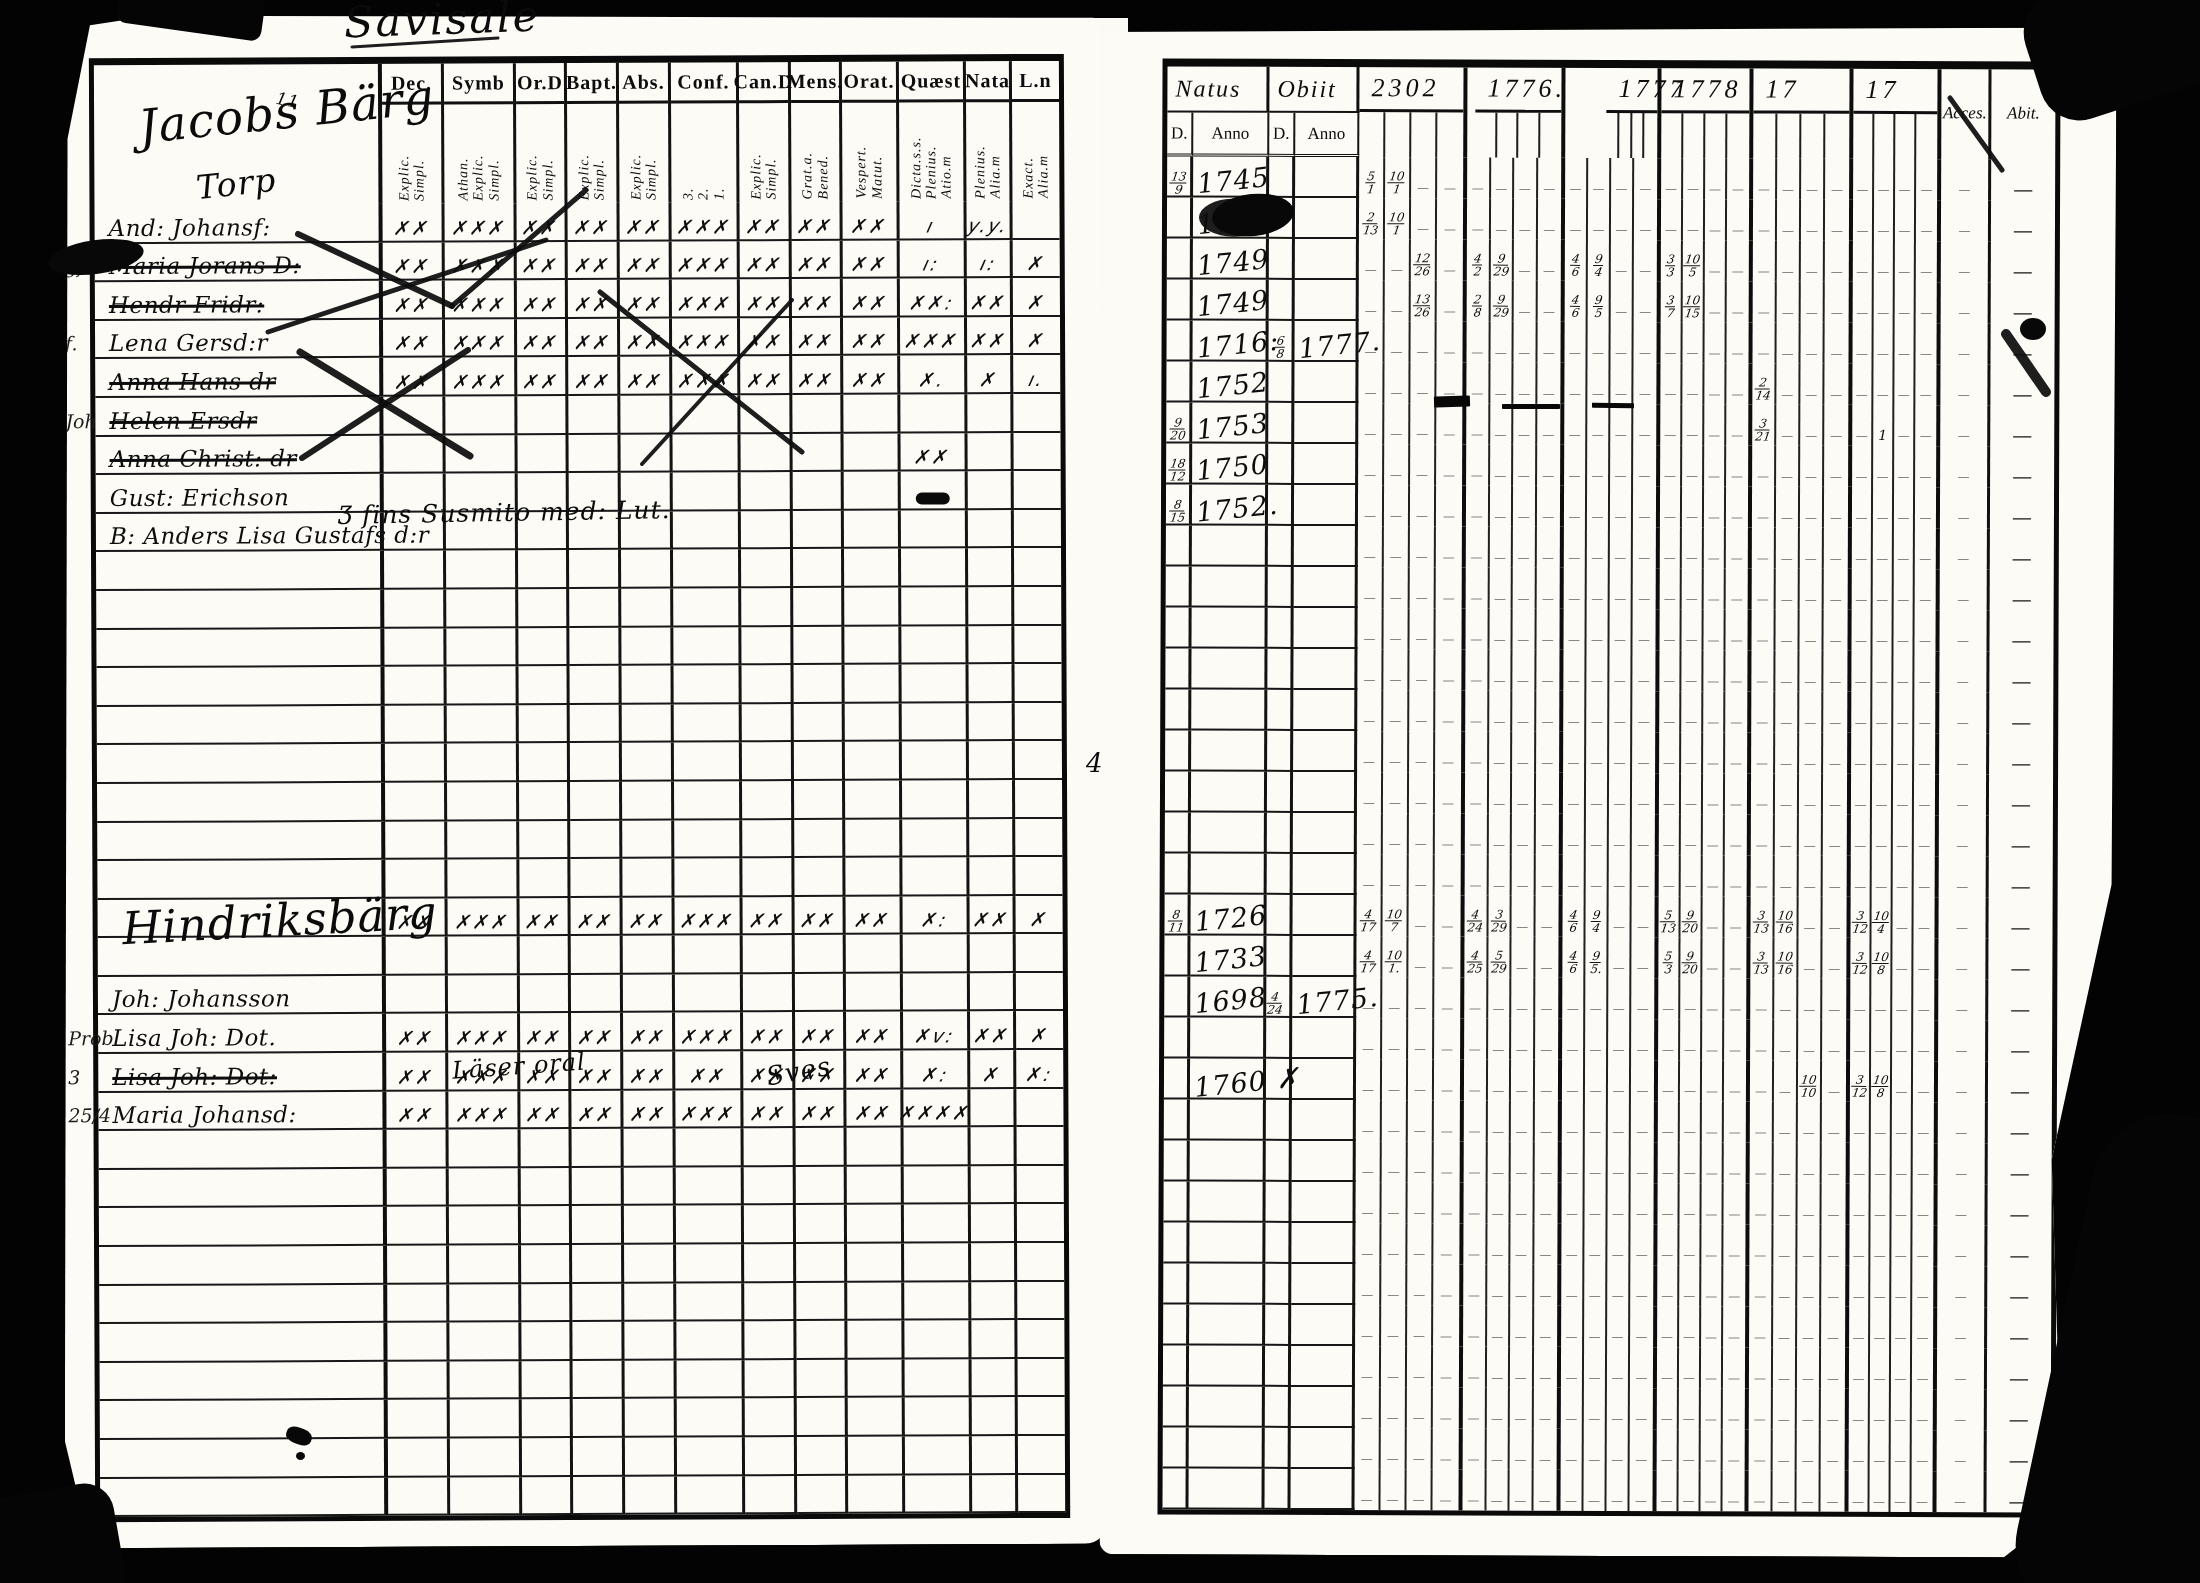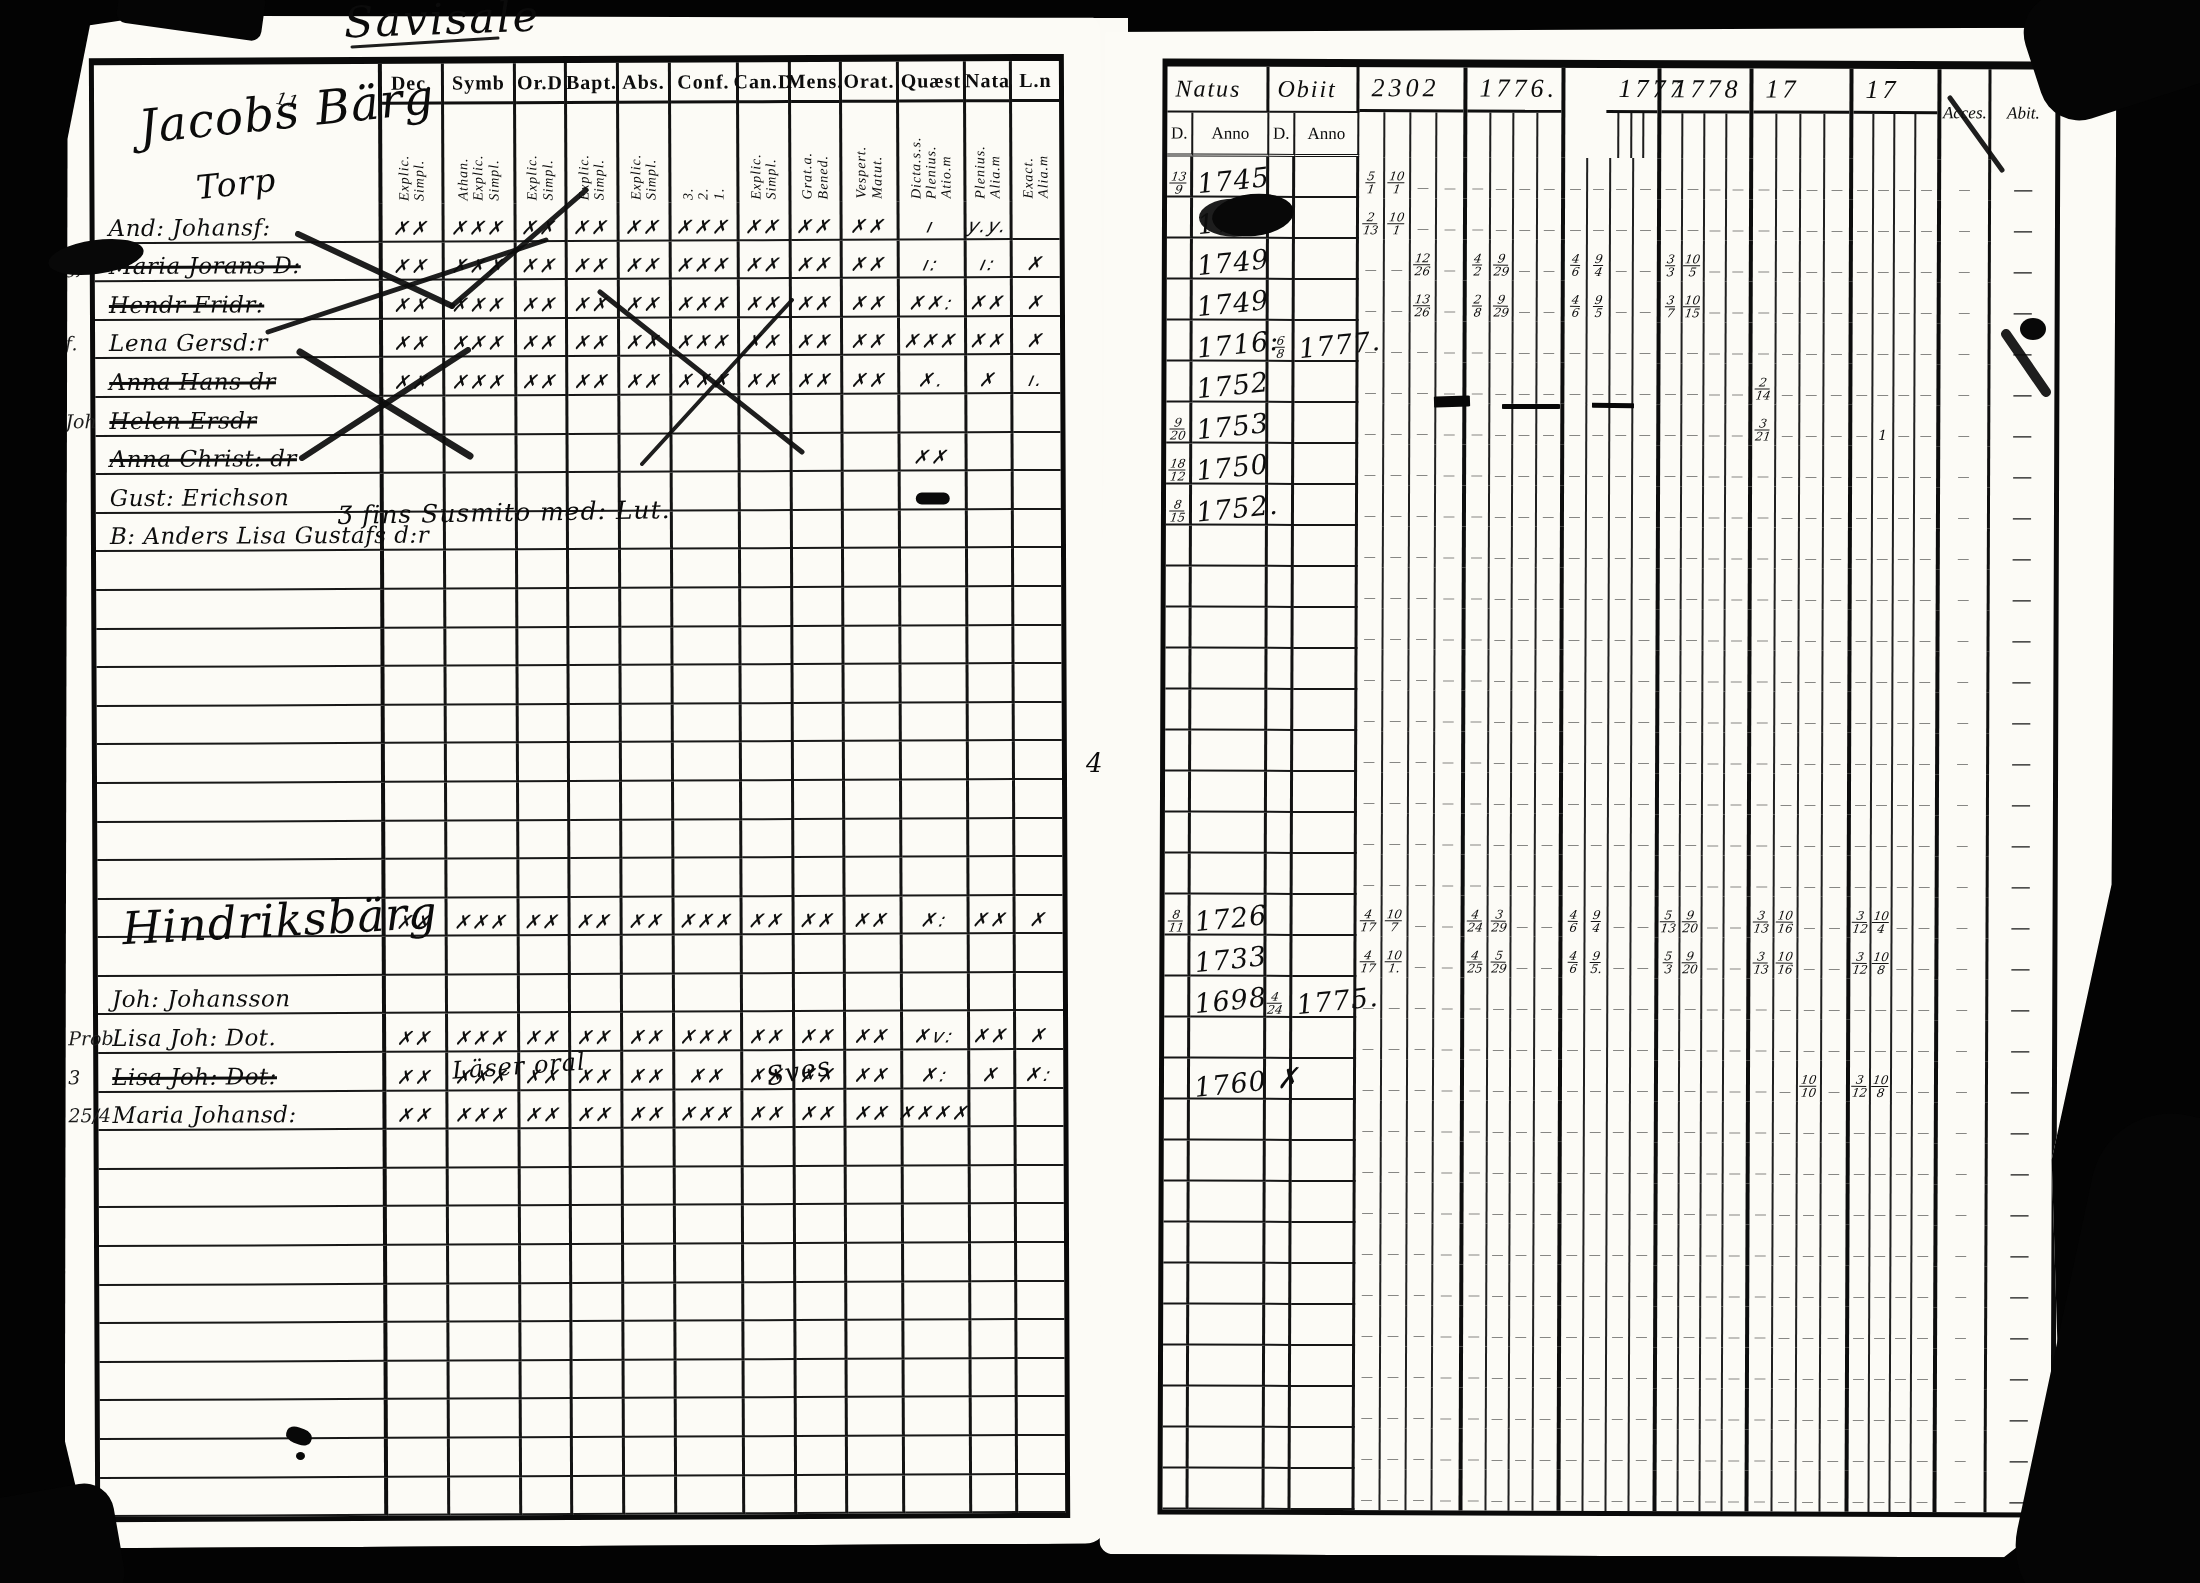--- a/index.html
+++ b/index.html
@@ -891,21 +891,21 @@
           <div class="r-hsub" style="grid-area: 2 / 4;">Anno</div>
           <div class="r-ywrap" style="grid-column: 5;">
             <div class="r-ylabel">2302</div>
             <div class="r-ystub">
               <span></span>
               <span></span>
               <span></span>
               <span></span>
             </div>
           </div>
-          <div class="r-ywrap" style="grid-column: 6;">
+          <div class="r-ywrap" style="grid-column: 6; margin-left: 8px;">
             <div class="r-ylabel">1776.</div>
             <div class="r-ystub">
               <span></span>
               <span></span>
               <span></span>
               <span></span>
             </div>
           </div>
           <div class="r-ywrap" style="grid-column: 7; margin-left: 41px;">
             <div class="r-ylabel">1777</div>

